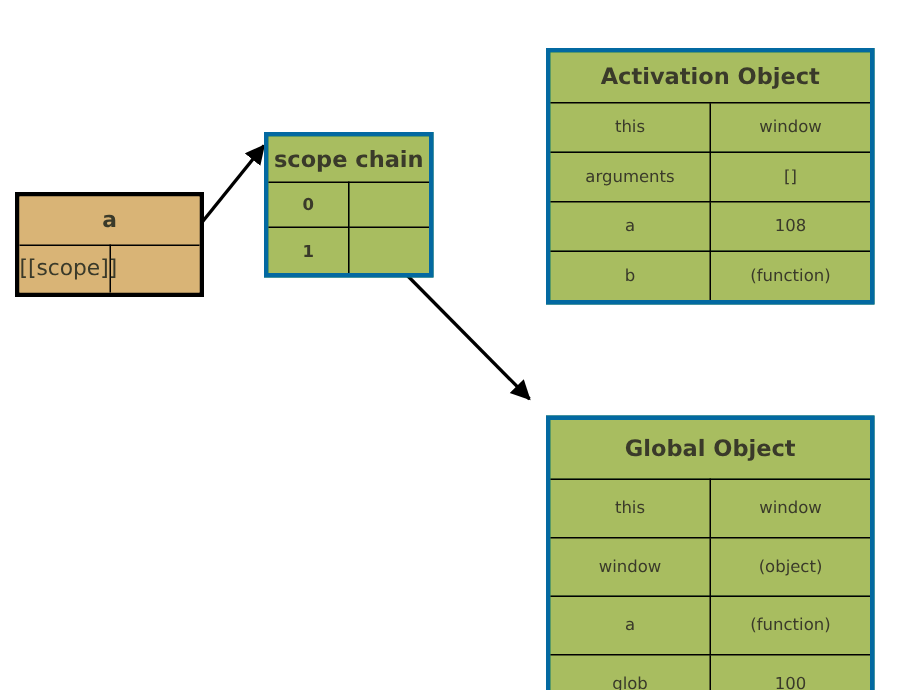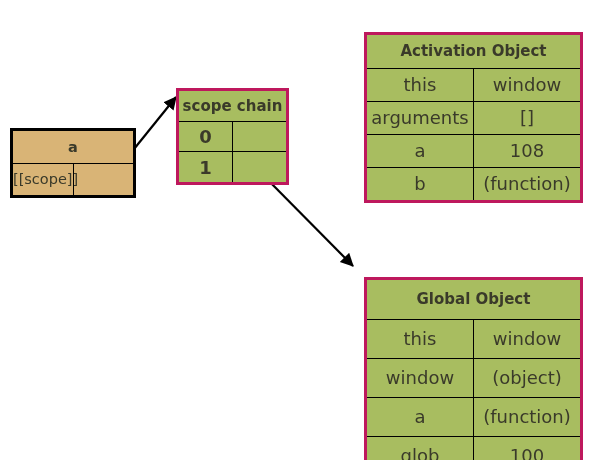--- a/index.html
+++ b/index.html
@@ -12,21 +12,21 @@
     width: 605px;
     height: 460px;
     background: #ffffff;
     font-family: "DejaVu Sans", sans-serif;
     overflow: hidden;
   }
 
   
   .obj-table {
     position: absolute;
-    border: 3px solid #be185d;
+    border: 3px solid #0369a1;
     box-sizing: border-box;
     background: #15803d;
     border-collapse: collapse;
   }
   .obj-table table {
     width: 100%;
     height: 100%;
     border-collapse: collapse;
     table-layout: fixed;
   }
@@ -41,21 +41,21 @@
     padding: 0;
   }
   .obj-table th {
     font-weight: bold;
     font-size: 15px;
     border-top: none;
     border-left: none;
     border-right: none;
   }
   .obj-table td.k, .obj-table td.v {
-    font-size: 18px;
+    font-size: 11px;
   }
   .obj-table td:first-child { border-left: none; }
   .obj-table td:last-child  { border-right: none; }
   .obj-table tr:last-child td { border-bottom: none; }
 
   
   .fn-box {
     position: absolute;
     border: 3px solid #000000;
     box-sizing: border-box;

